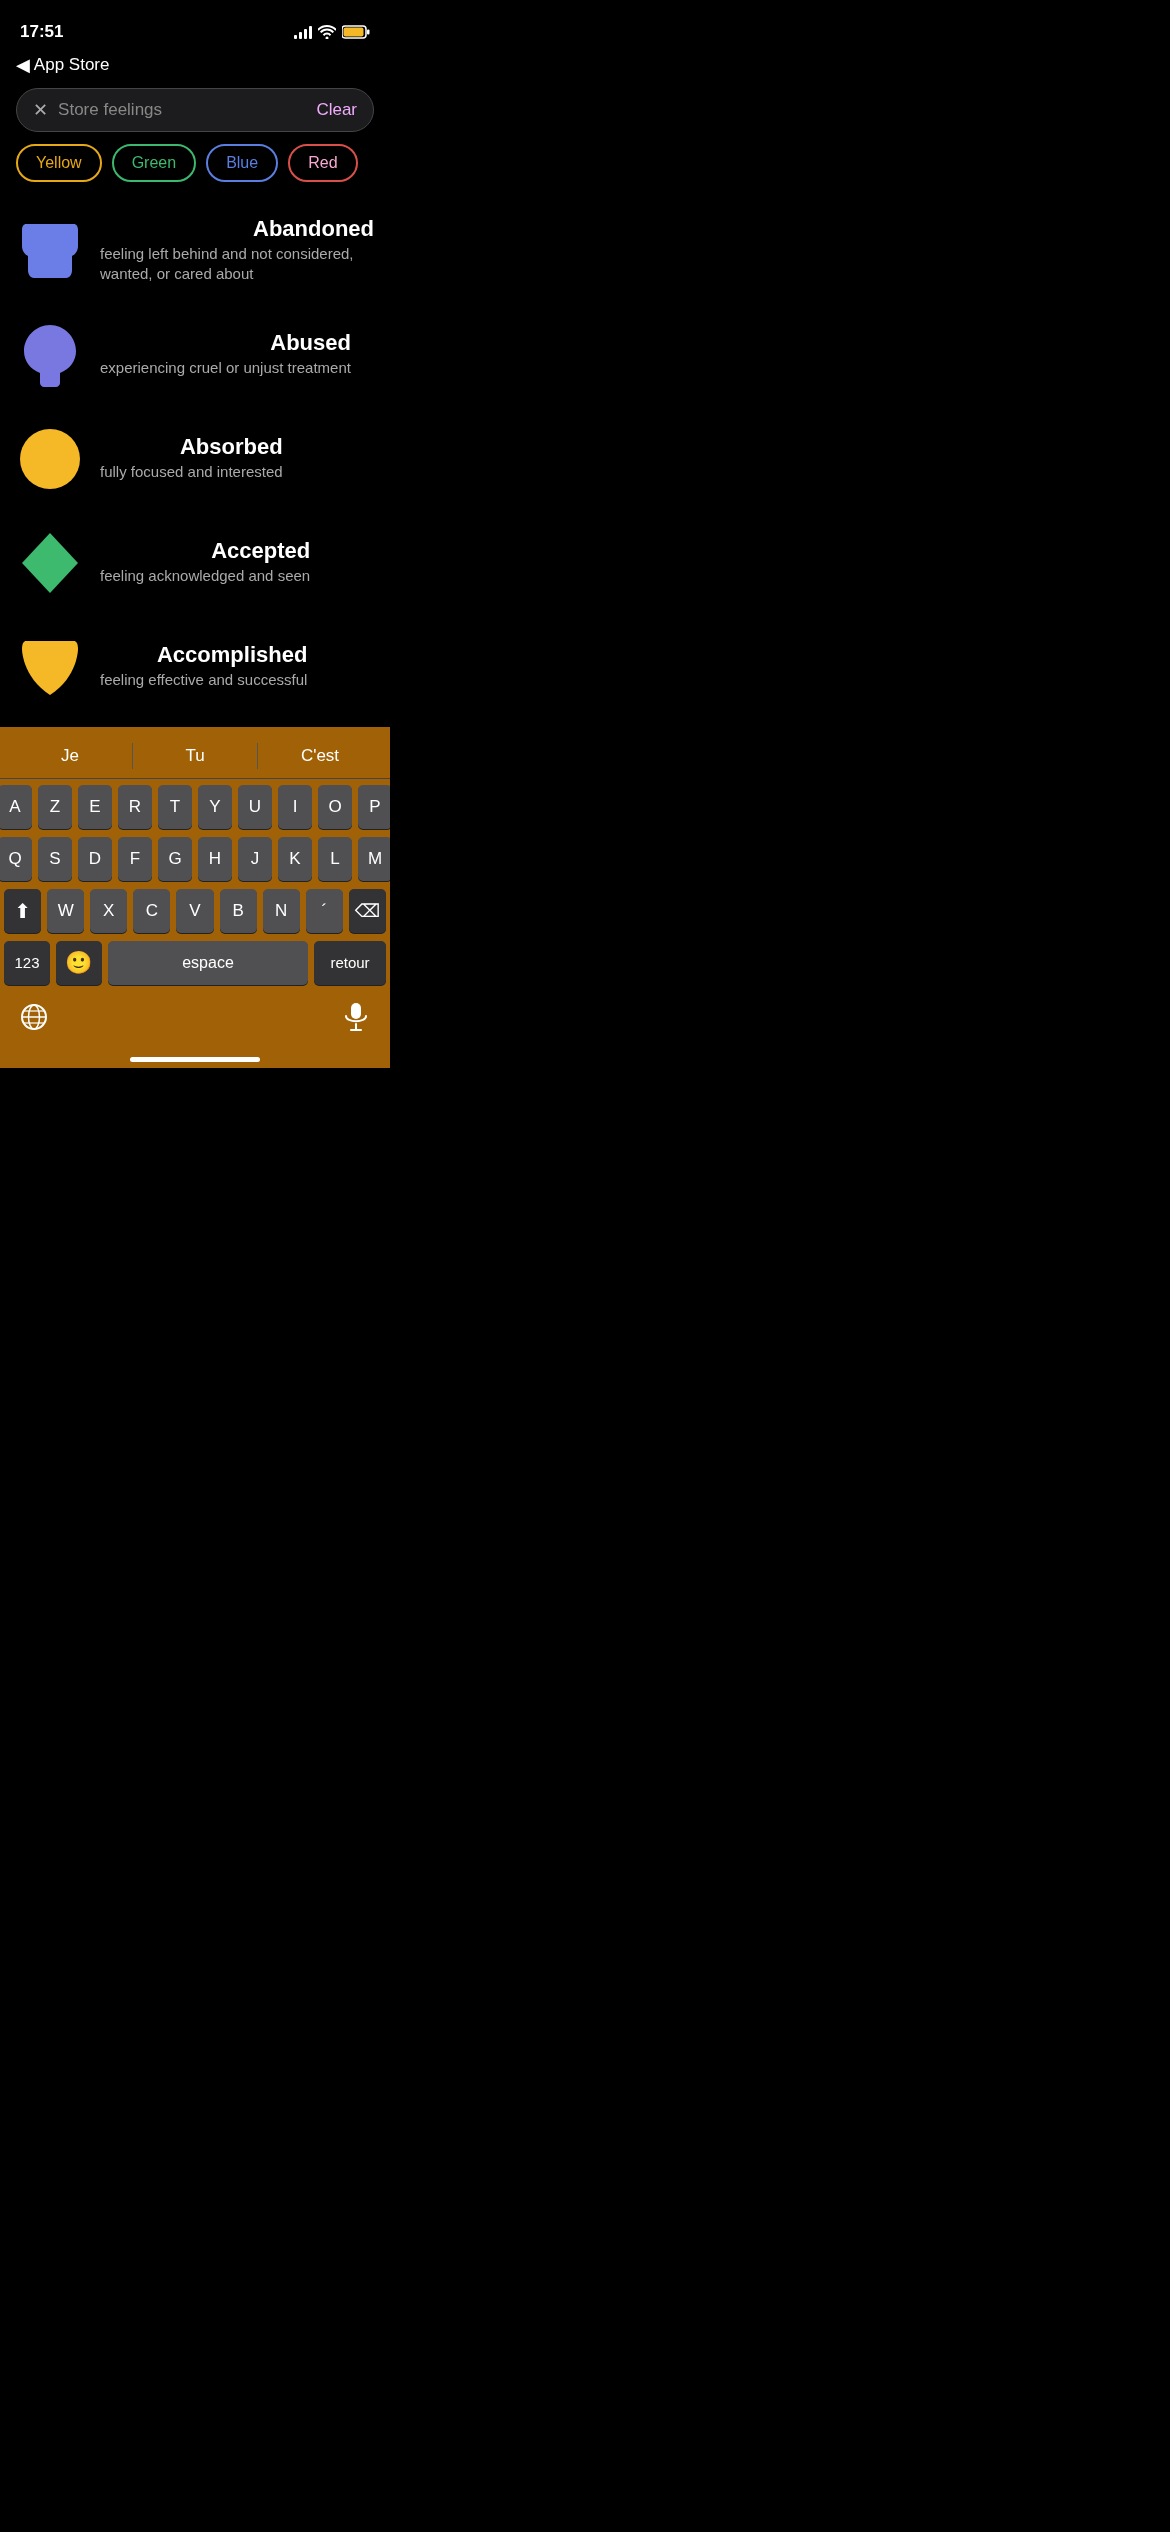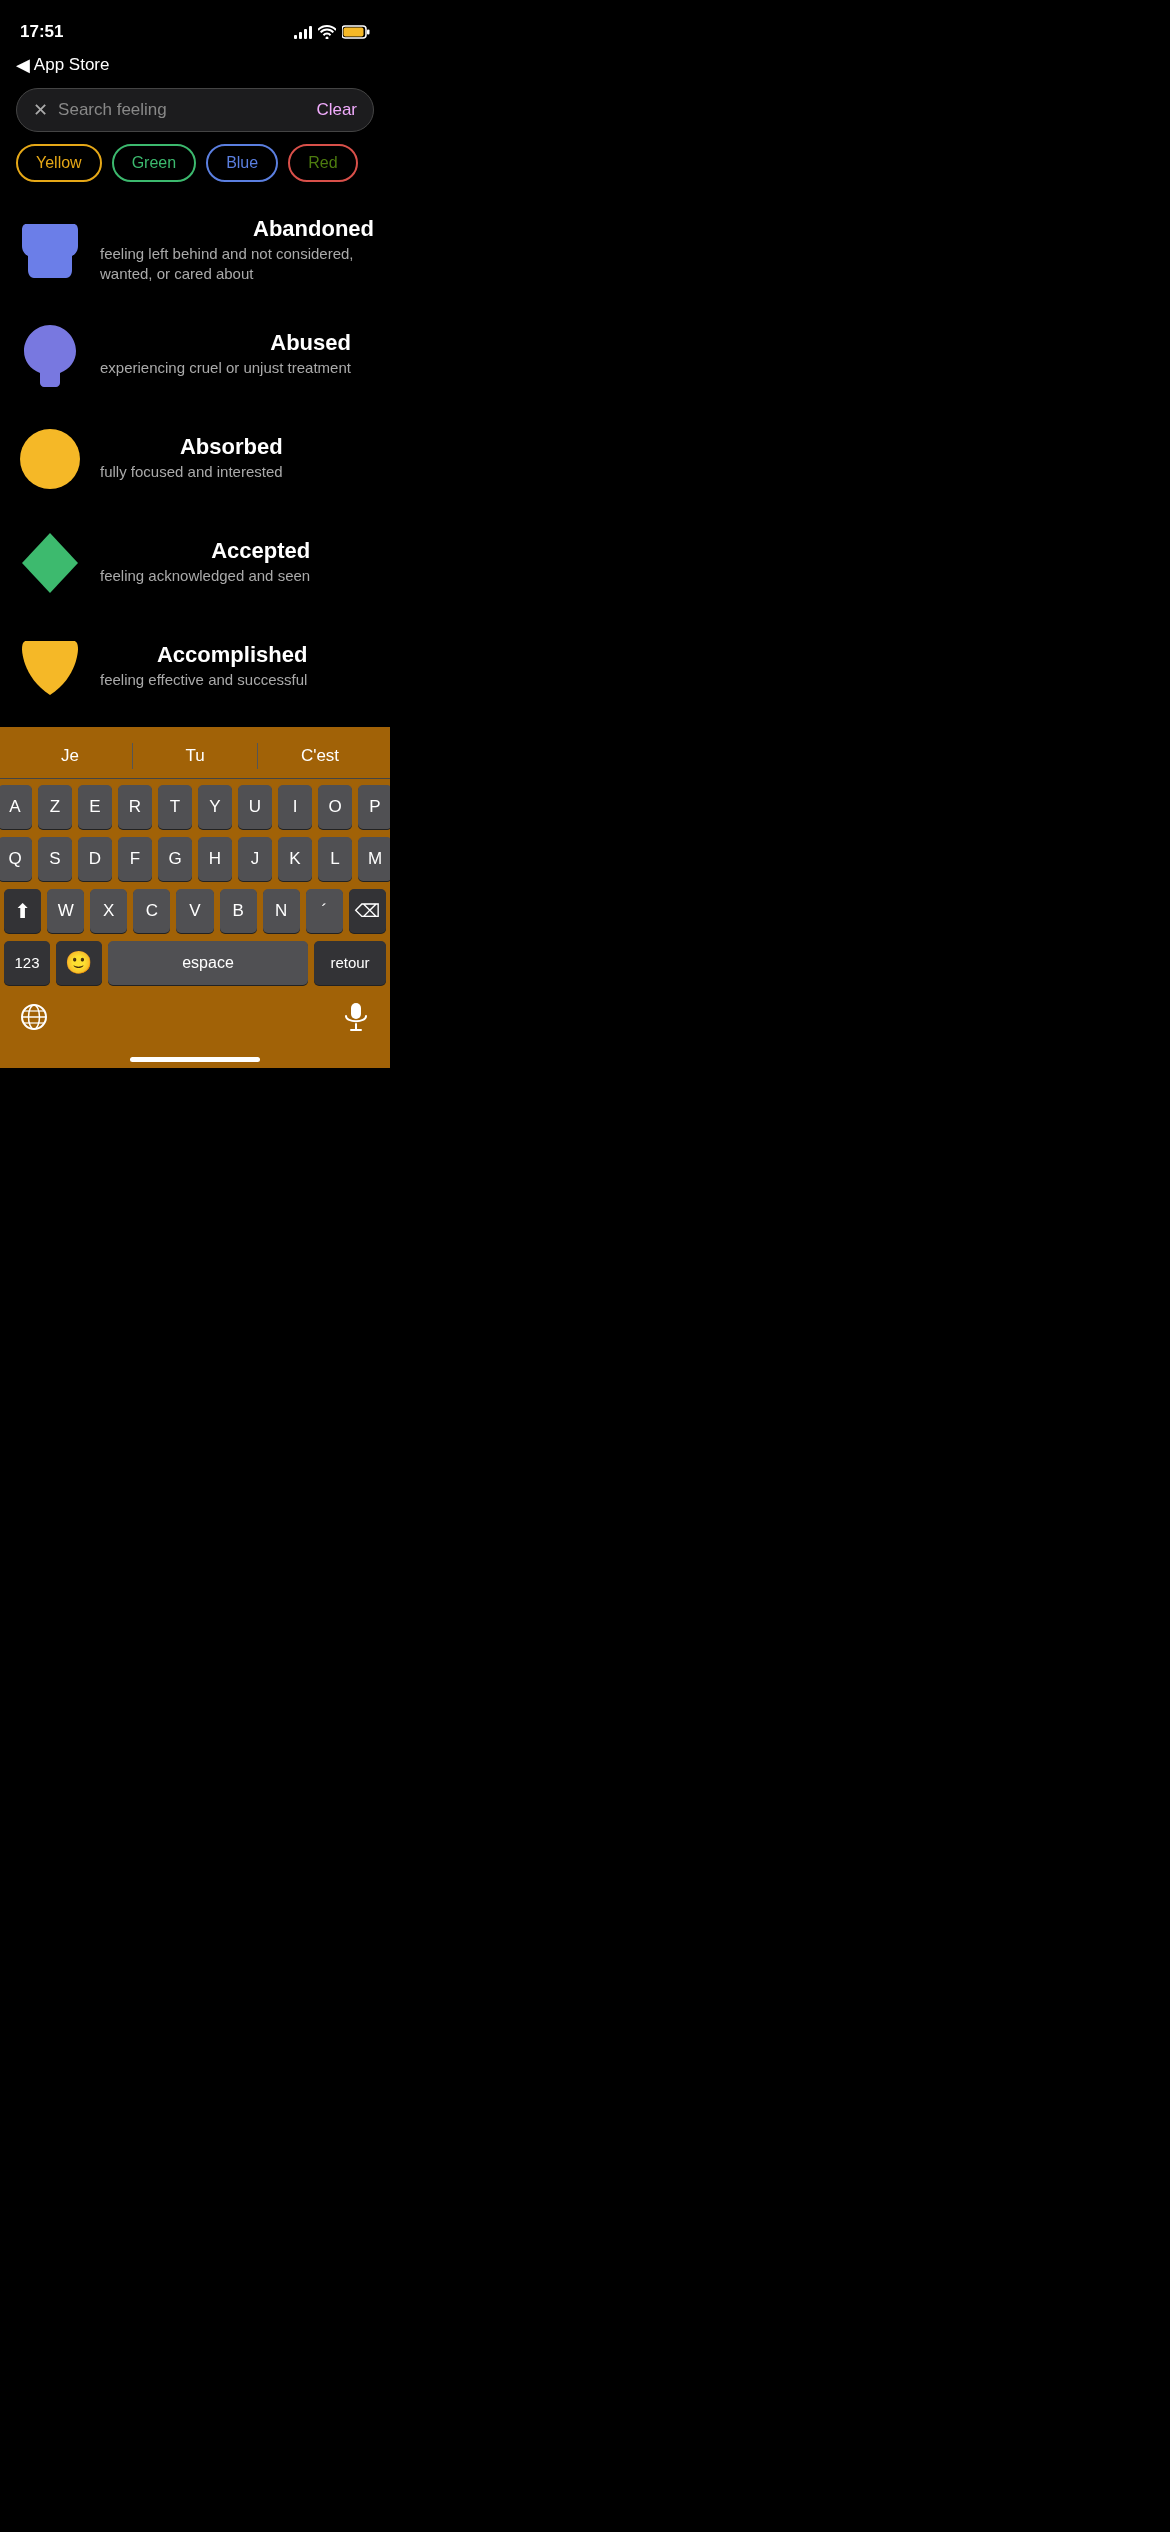--- a/index.html
+++ b/index.html
@@ -98,21 +98,21 @@
       border-radius: 50px;
       border: 2px solid;
       padding: 8px 18px;
       font-size: 16px;
       font-weight: 500;
       background: transparent;
     }
     .pill-yellow { border-color: #e6a817; color: #e6a817; }
     .pill-green  { border-color: #3cb96e; color: #3cb96e; }
     .pill-blue   { border-color: #5b7fe0; color: #5b7fe0; }
-    .pill-red    { border-color: #d9504a; color: #4d7c0f; }
+    .pill-red    { border-color: #d9504a; color: #f9a8d4; }
 
     
     .feeling-list {
       padding: 0 16px;
     }
     .feeling-item {
       display: flex;
       align-items: center;
       padding: 18px 0;
       border-bottom: none;
@@ -281,21 +281,21 @@
 </div>
 
 <div class="back-nav">
   <span class="back-chevron">◀</span>
   <span class="back-label">App Store</span>
 </div>
 
 <div class="search-bar-wrap">
   <div class="search-bar">
     <span class="search-x">✕</span>
-    <span class="search-placeholder">Search feeling</span>
+    <span class="search-placeholder">Store feelings</span>
     <span class="search-clear">Clear</span>
   </div>
 </div>
 
 <div class="filter-pills">
   <div class="pill pill-yellow">Yellow</div>
   <div class="pill pill-green">Green</div>
   <div class="pill pill-blue">Blue</div>
   <div class="pill pill-red">Red</div>
 </div>

